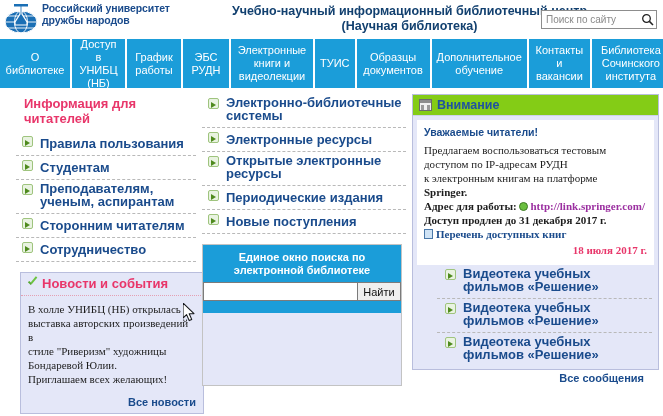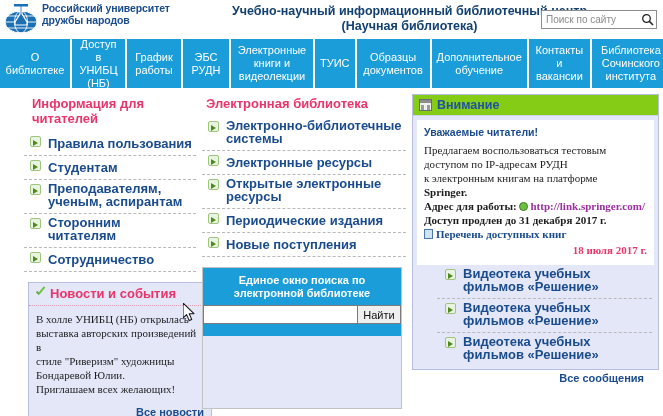--- a/index.html
+++ b/index.html
@@ -95,21 +95,21 @@
     user-select: none;
   }
   .nav-item:last-child { border-right: 0; }
 
   
   .content {
     display: flex;
     height: 318px;
     padding-top: 6px;
   }
-  .col-left  { width: 196px; flex: 0 0 196px; padding-left: 24px; }
+  .col-left  { width: 196px; flex: 0 0 196px; padding-left: 16px; }
   .col-mid   { width: 210px; flex: 0 0 210px; padding-left: 6px; }
   .col-right { flex: 1 1 auto; padding-left: 6px; padding-right: 4px; }
 
   .sec-title {
     color: #e8366a;
     font-weight: bold;
     font-size: 13px;
     margin: 2px 0 6px 8px;
   }
   .sec-title.mid { margin-left: 4px; }
@@ -410,21 +410,20 @@
           <div>выставка авторских произведений в</div>
           <div>стиле "Риверизм" художницы</div>
           <div>Бондаревой Юлии.</div>
           <div>Приглашаем всех желающих!</div>
         </div>
         <a class="news-all">Все новости</a>
       </div>
     </div>
 
     <div class="col-mid">
-      <div class="sec-title mid">Электронная библиотека</div>
       <ul class="linklist" id="mid-list">
           <li><span class="bullet"></span><a>Электронно-библиотечные системы</a></li>
           <li><span class="bullet"></span><a>Электронные ресурсы</a></li>
           <li><span class="bullet"></span><a>Открытые электронные ресурсы</a></li>
           <li><span class="bullet"></span><a>Периодические издания</a></li>
           <li><span class="bullet"></span><a>Новые поступления</a></li>
         </ul>
 
       <div class="panel-search">
         <div class="ps-head">

